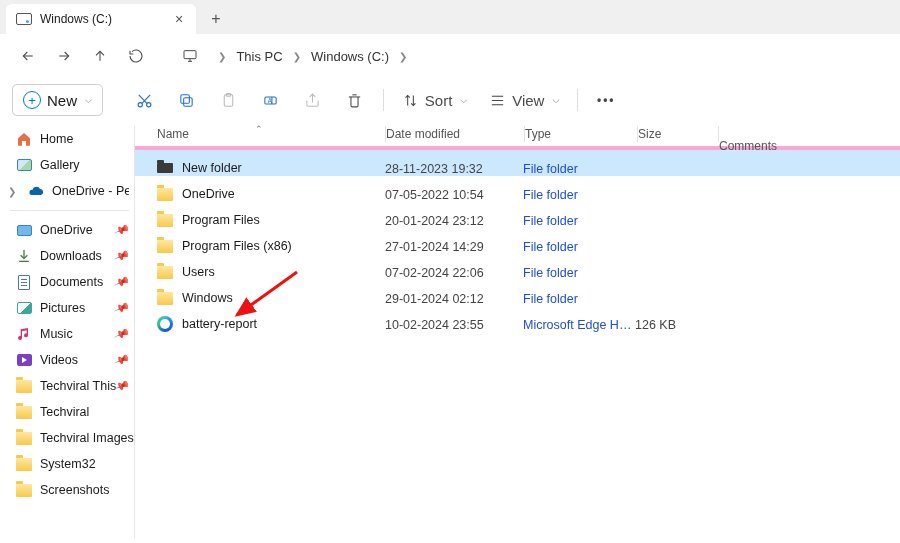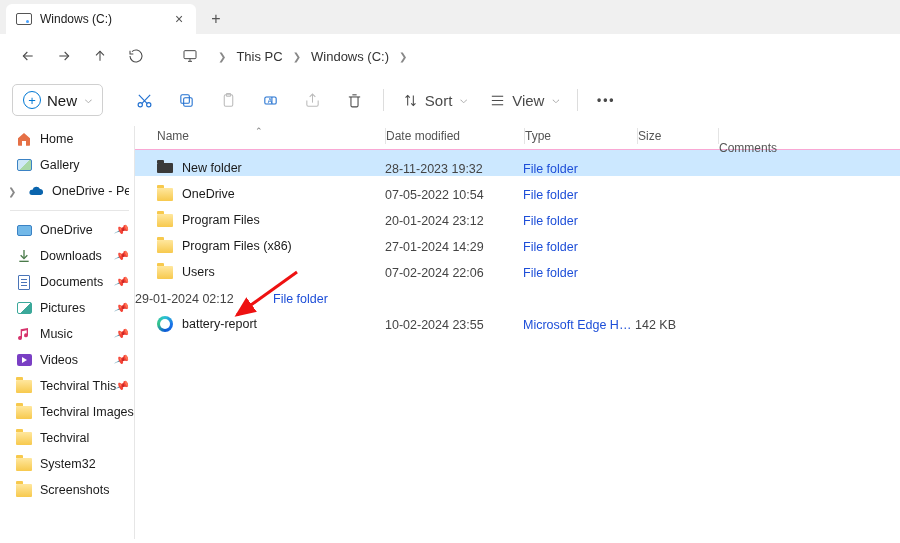--- a/index.html
+++ b/index.html
@@ -38,21 +38,21 @@
   .sidebar::after { content: ""; position: absolute; right: 0; top: 4px; bottom: 4px; width: 1px; background: #e6e6e6; }
   .nav-item { display: flex; align-items: center; height: 26px; gap: 8px; padding: 0 6px; font-size: 12.5px; border-radius: 4px; position: relative; white-space: nowrap; overflow: hidden; }
   .nav-item .pin { position: absolute; right: 6px; color: #8a8a8a; font-size: 11px; transform: rotate(20deg); }
   .nav-item .expand { position: absolute; left: -2px; color: #888; font-size: 10px; }
   .nav-item.anchor { padding-left: 18px; }
   .nav-divider { height: 1px; background: #e6e6e6; margin: 6px 6px 6px 0; }
   .ico { width: 16px; height: 16px; flex-shrink: 0; display: inline-flex; align-items: center; justify-content: center; }
 
   
   .content { flex: 1; position: relative; }
-  .cols { display: flex; height: 28px; align-items: center; color: #555; font-size: 12px; border-bottom: 1px solid #f9a8d4; }
+  .cols { display: flex; height: 28px; align-items: center; color: #555; font-size: 12px; border-bottom: 4px solid #f9a8d4; }
   .col-name { width: 250px; padding-left: 22px; display: flex; align-items: center; position: relative; }
   .col-date { width: 138px; }
   .col-type { width: 112px; }
   .col-size { width: 80px; }
   .col-comments { flex: 1; margin-top: 24px; }
   .col-sep { width: 1px; height: 16px; background: #e4e4e4; margin-right: 0; }
   .sort-ind { position: absolute; left: 120px; top: -3px; font-size: 9px; color: #777; }
 
   .row { display: flex; height: 26px; align-items: flex-end; font-size: 12.5px; }
   .row.sel { background: #cce8ff; }
@@ -293,27 +293,27 @@
       <span class="ico">
           <span class="folder-ico"></span>
         </span>
       <span>Techviral This</span>
       <span class="pin">📌</span>
     </div>
     <div class="nav-item">
       <span class="ico">
           <span class="folder-ico"></span>
         </span>
+      <span>Techviral</span>
+    </div>
+    <div class="nav-item">
+      <span class="ico">
+          <span class="folder-ico"></span>
+        </span>
       <span>Techviral Images</span>
-    </div>
-    <div class="nav-item">
-      <span class="ico">
-          <span class="folder-ico"></span>
-        </span>
-      <span>Techviral</span>
     </div>
     <div class="nav-item">
       <span class="ico">
           <span class="folder-ico"></span>
         </span>
       <span>System32</span>
     </div>
     <div class="nav-item">
       <span class="ico">
           <span class="folder-ico"></span>
@@ -392,35 +392,41 @@
               <span class="folder-ico"></span>
             </span>
             <span>Users</span>
           </div>
           <div class="cell-date">07-02-2024 22:06</div>
           <div class="cell-type">File folder</div>
           <div class="cell-size"></div>
           <div class="cell-comments"></div>
         </div>
         <div class="row">
+          <div class="cell-name">
+            <span class="ico">
+              <span class="folder-ico"></span>
+            </span>
+            <span>Windows</span>
+          </div>
           <div class="cell-date">29-01-2024 02:12</div>
           <div class="cell-type">File folder</div>
           <div class="cell-size"></div>
           <div class="cell-comments"></div>
         </div>
         <div class="row">
           <div class="cell-name">
             <span class="ico">
               <span class="edge-ico"></span>
             </span>
             <span>battery-report</span>
           </div>
           <div class="cell-date">10-02-2024 23:55</div>
           <div class="cell-type">Microsoft Edge HTM...</div>
-          <div class="cell-size">142 KB</div>
+          <div class="cell-size">126 KB</div>
           <div class="cell-comments"></div>
         </div>
       </div>
 
     <svg class="arrow-annotation" style="left:90px;top:145px;" width="80" height="60">
       <defs>
           <marker id="ah" markerWidth="8" markerHeight="8" refX="6" refY="3" orient="auto">
             <path d="M0,0 L7,3 L0,6 z" fill="#e11"></path>
           </marker>
         </defs>

